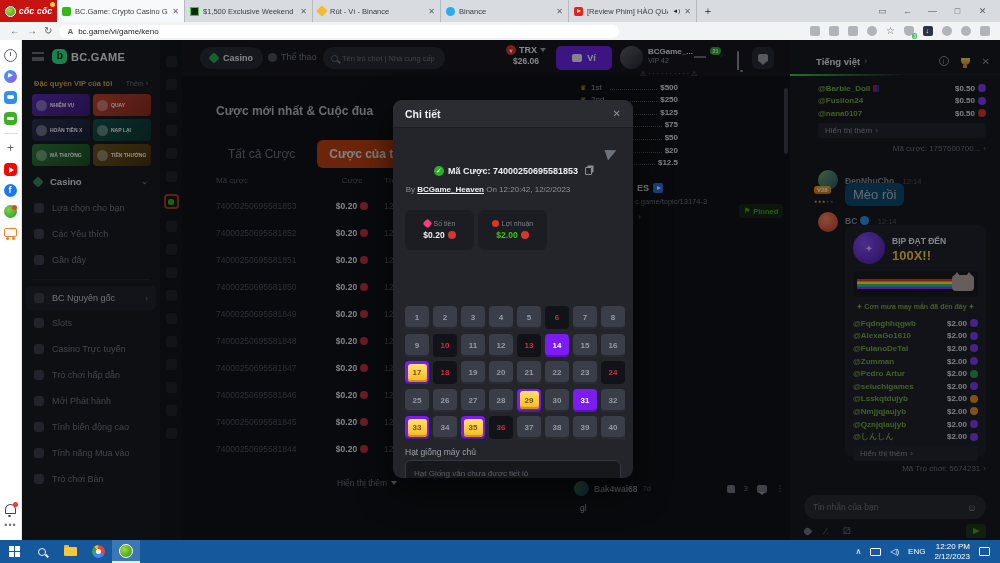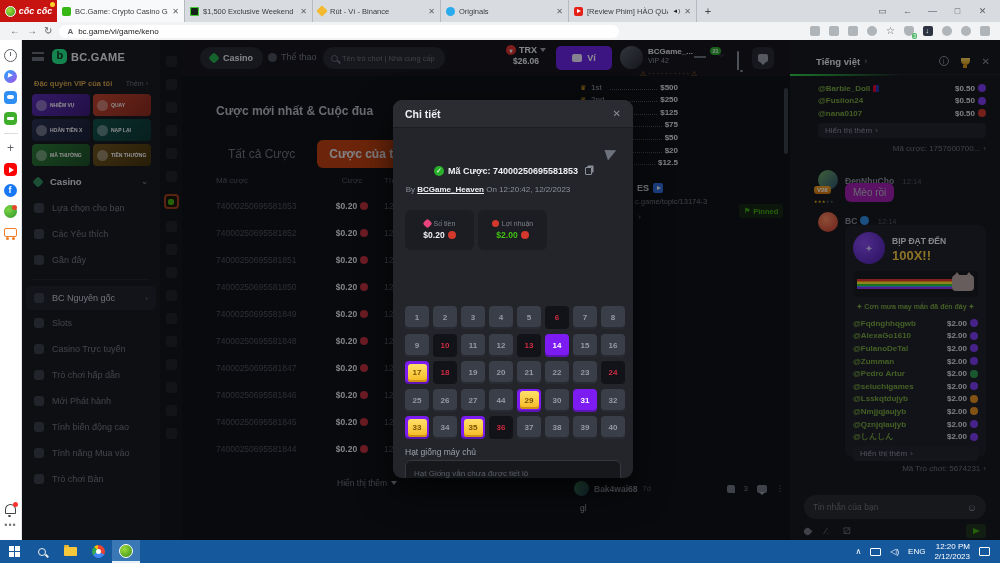--- a/index.html
+++ b/index.html
@@ -246,21 +246,21 @@
 .coin-red{background:#d3382c}
 .coin-green{background:#2d9e4f}
 .coin-orange{background:#e8931c}
 .morebar{height:15px;background:#222429;border-radius:4px;display:flex;align-items:center;padding:0 7px;color:#8b909a;font-size:8px;gap:3px;margin-top:3px}
 .coderow{display:flex;justify-content:flex-end;align-items:center;gap:3px;color:#70757e;font-size:8px;margin-top:6px}
 .msg .mav{position:absolute;width:20px;height:20px;border-radius:50%}
 .mname{color:#8b909a;font-weight:bold;font-size:8.5px}
 .mtime{color:#53575f;font-size:7.5px;margin-left:4px}
 .vbadge{position:absolute;background:linear-gradient(#f5a623,#d97706);color:#fff;font-size:6px;font-weight:bold;border-radius:3px;padding:1px 3px}
 .vdots{position:absolute;font-size:5px;letter-spacing:1px;color:#d9a41b}
-.mbubble{background:#a21caf;border-radius:6px;color:#b9bdc4;font-size:10px;display:inline-block;padding:4px 8px}
+.mbubble{background:#0c4a6e;border-radius:6px;color:#b9bdc4;font-size:13px;display:inline-block;padding:4px 8px}
 .bcbadge{display:inline-block;width:9px;height:9px;border-radius:50%;background:#2f8fe8;vertical-align:-1px;margin-left:3px}
 .bccard{position:absolute;left:55px;top:185px;width:141px;height:232px;background:#1e2025;border-radius:8px;padding:6px 8px}
 .bcic{position:absolute;left:8px;top:7px;width:32px;height:32px;border-radius:50%;background:radial-gradient(circle at 35% 35%,#8a4df5,#4a1ba8);color:#d9c6ff;font-size:10px;display:flex;align-items:center;justify-content:center}
 .bct1{position:absolute;left:47px;top:11px;color:#eef0f3;font-weight:bold;font-size:8.5px}
 .bct2{position:absolute;left:47px;top:23px;color:#fccc41;font-weight:bold;font-size:13px}
 .rainbow{position:absolute;left:8px;top:46px;width:125px;height:26px;background:#17181c;border-radius:4px;overflow:hidden}
 .rbar{position:absolute;left:4px;top:8px;width:95px;height:10px;background:linear-gradient(#e33 0 16%,#f90 16% 33%,#fe3 33% 50%,#3c3 50% 66%,#39f 66% 83%,#93e 83% 100%)}
 .rcat{position:absolute;right:4px;top:4px;width:22px;height:16px;background:#b9a6a0;border-radius:4px}
 .rcat::before{content:"";position:absolute;left:2px;top:-3px;border-left:3px solid transparent;border-right:3px solid transparent;border-bottom:4px solid #b9a6a0}
 .rcat::after{content:"";position:absolute;right:2px;top:-3px;border-left:3px solid transparent;border-right:3px solid transparent;border-bottom:4px solid #b9a6a0}
@@ -324,21 +324,21 @@
 
         <div class="tab">
           <span class="fav fav-binance"></span>
           <span class="ttl">Rút - Ví - Binance</span>
 
           <span class="x">✕</span>
         </div>
 
         <div class="tab">
           <span class="fav fav-telegram"></span>
-          <span class="ttl">Originals</span>
+          <span class="ttl">Binance</span>
 
           <span class="x">✕</span>
         </div>
 
         <div class="tab audio">
           <span class="fav fav-video"></span>
           <span class="ttl">[Review Phim] HÀO QUA</span>
           <span class="spk">◄)</span>
           <span class="x">✕</span>
         </div>
@@ -1104,21 +1104,21 @@
 
           <div class="kcell normal">
             <span>26</span>
           </div>
 
           <div class="kcell normal">
             <span>27</span>
           </div>
 
           <div class="kcell normal">
-            <span>44</span>
+            <span>28</span>
           </div>
 
           <div class="kcell hit">
             <span>29</span>
           </div>
 
           <div class="kcell normal">
             <span>30</span>
           </div>
 

